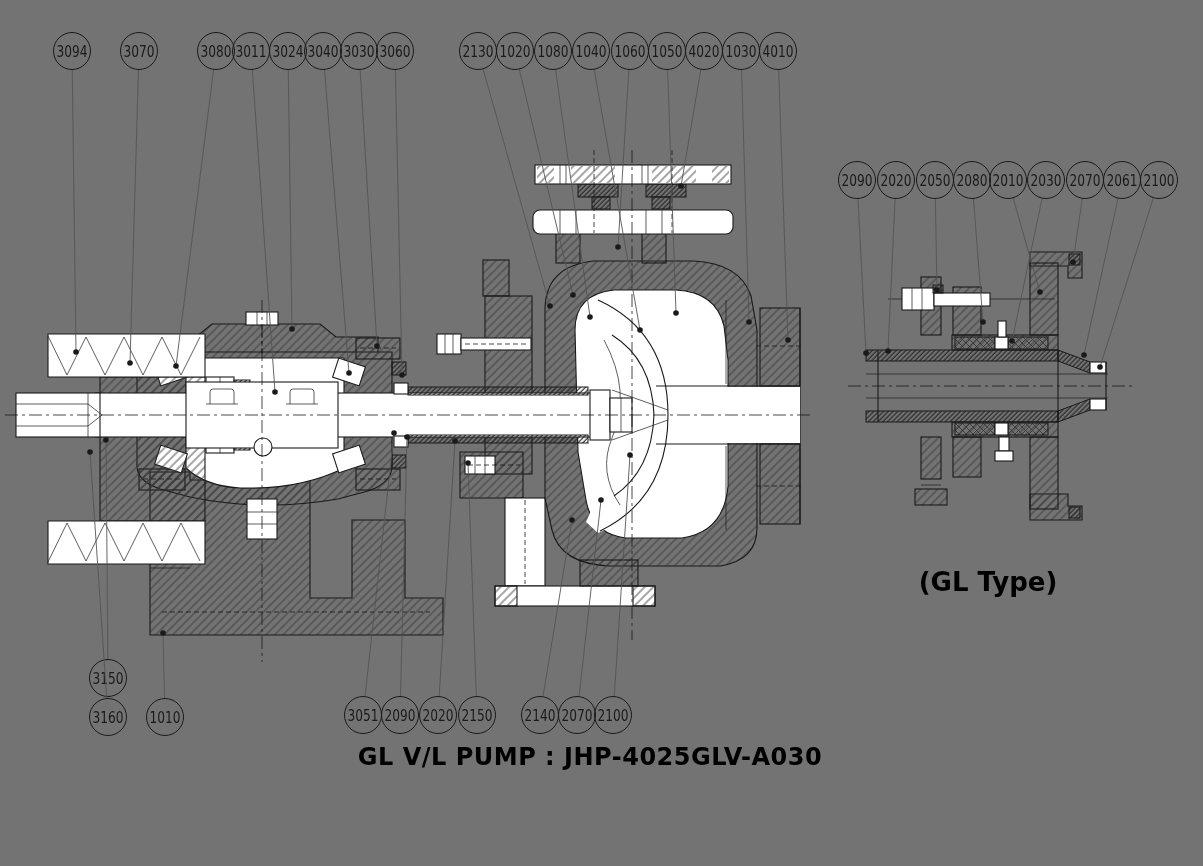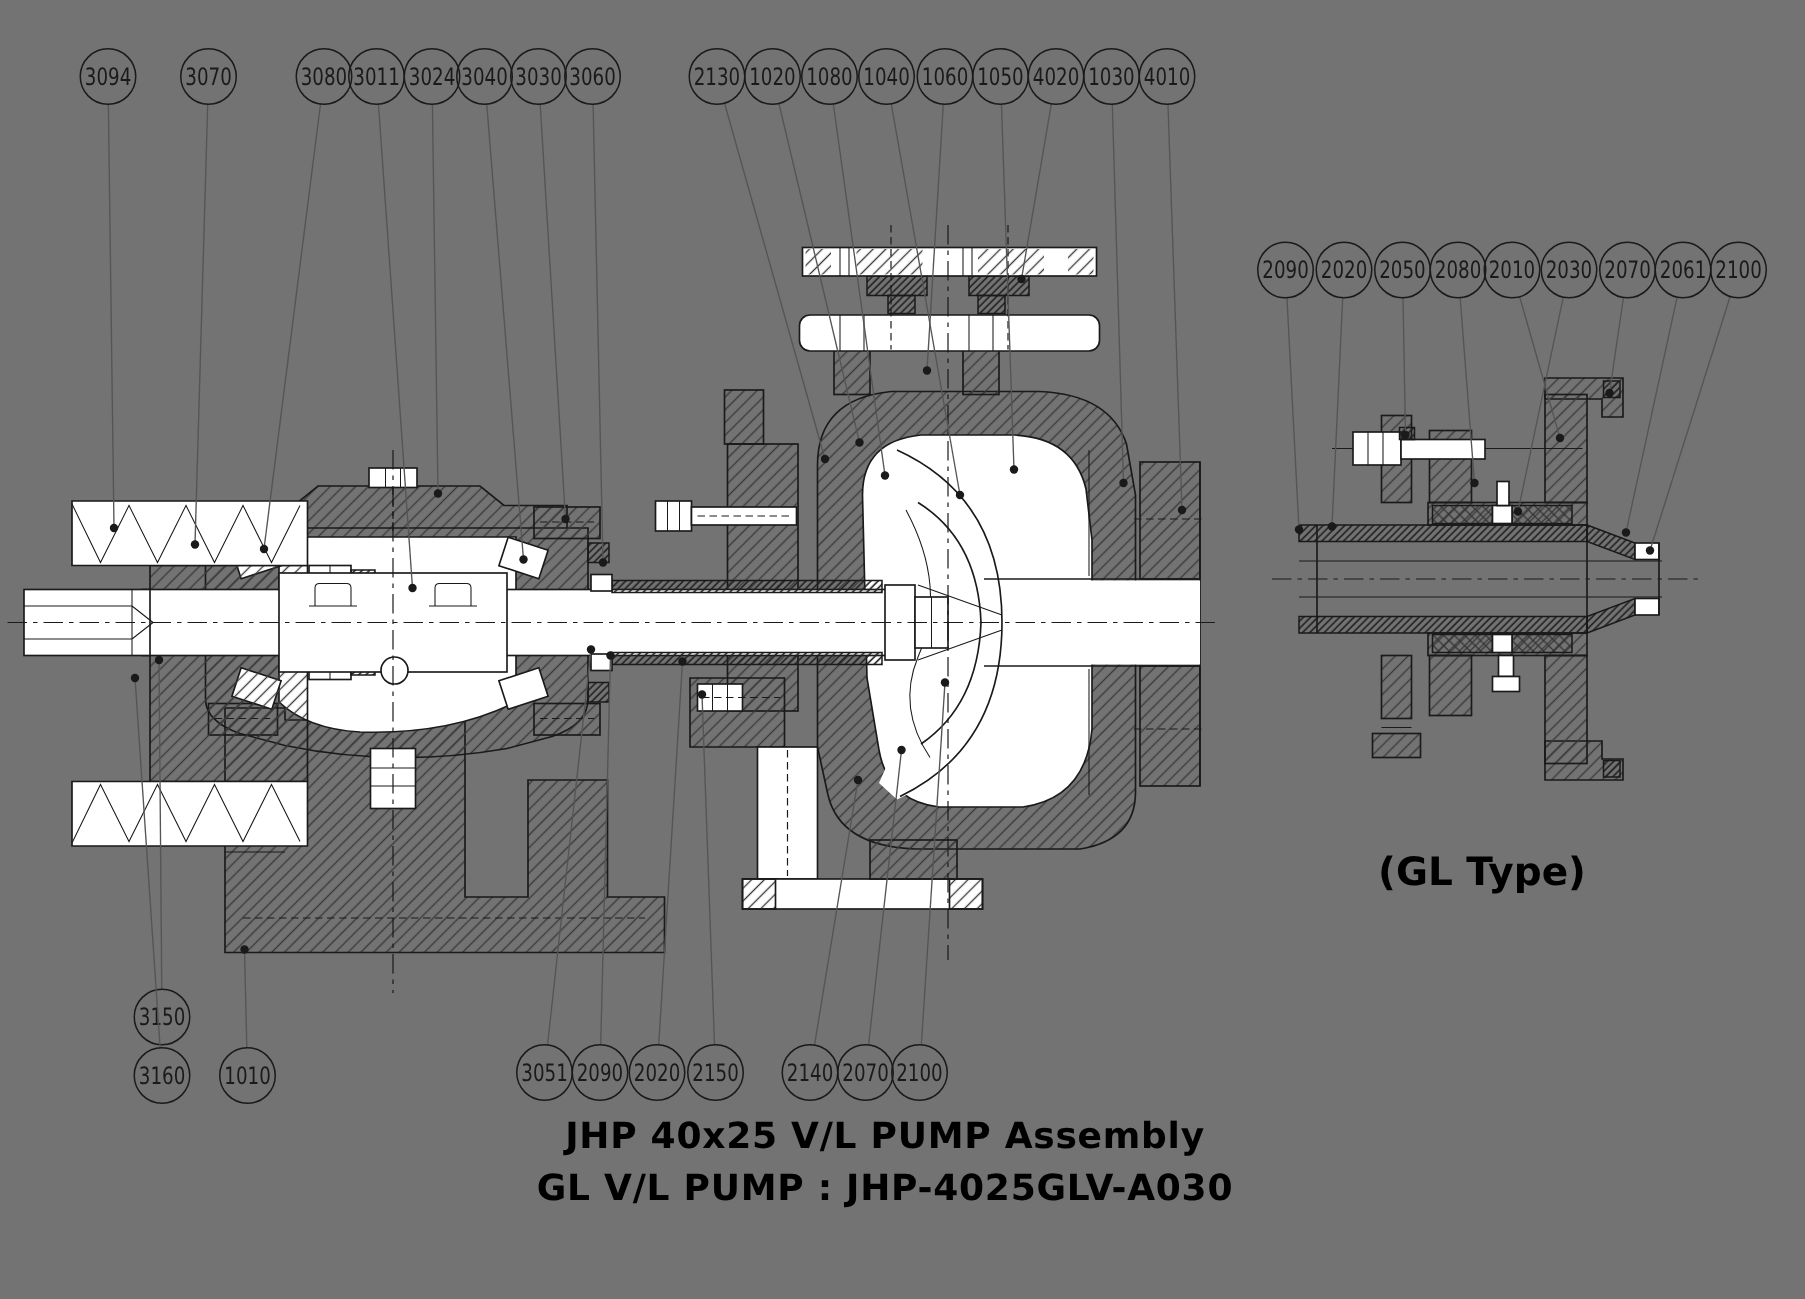--- a/index.html
+++ b/index.html
@@ -456,19 +456,18 @@
         <g>
           <line x1="614.207038003339" y1="696.5394187724629" x2="630" y2="455" stroke="#555555" stroke-width="0.9"></line>
           <circle cx="630" cy="455" r="2.8" fill="#1a1a1a"></circle>
           <circle cx="613" cy="715" r="18.5" fill="none" stroke="#1a1a1a" stroke-width="1"></circle>
           <text x="613" y="720.5" text-anchor="middle" font-size="16" font-family="&quot;DejaVu Sans&quot;, sans-serif" fill="#1a1a1a" textLength="31" lengthAdjust="spacingAndGlyphs">2100</text>
         </g>
       </g>
 </svg>
 
 <div class="titles">
-  <div>JHP 40x25 V/L PUMP Assembly</div>
   <div>GL V/L PUMP : JHP-4025GLV-A030</div>
 </div>
 
 <div class="gl-label">(GL Type)</div>
 
 </div>
 
 </body></html>

